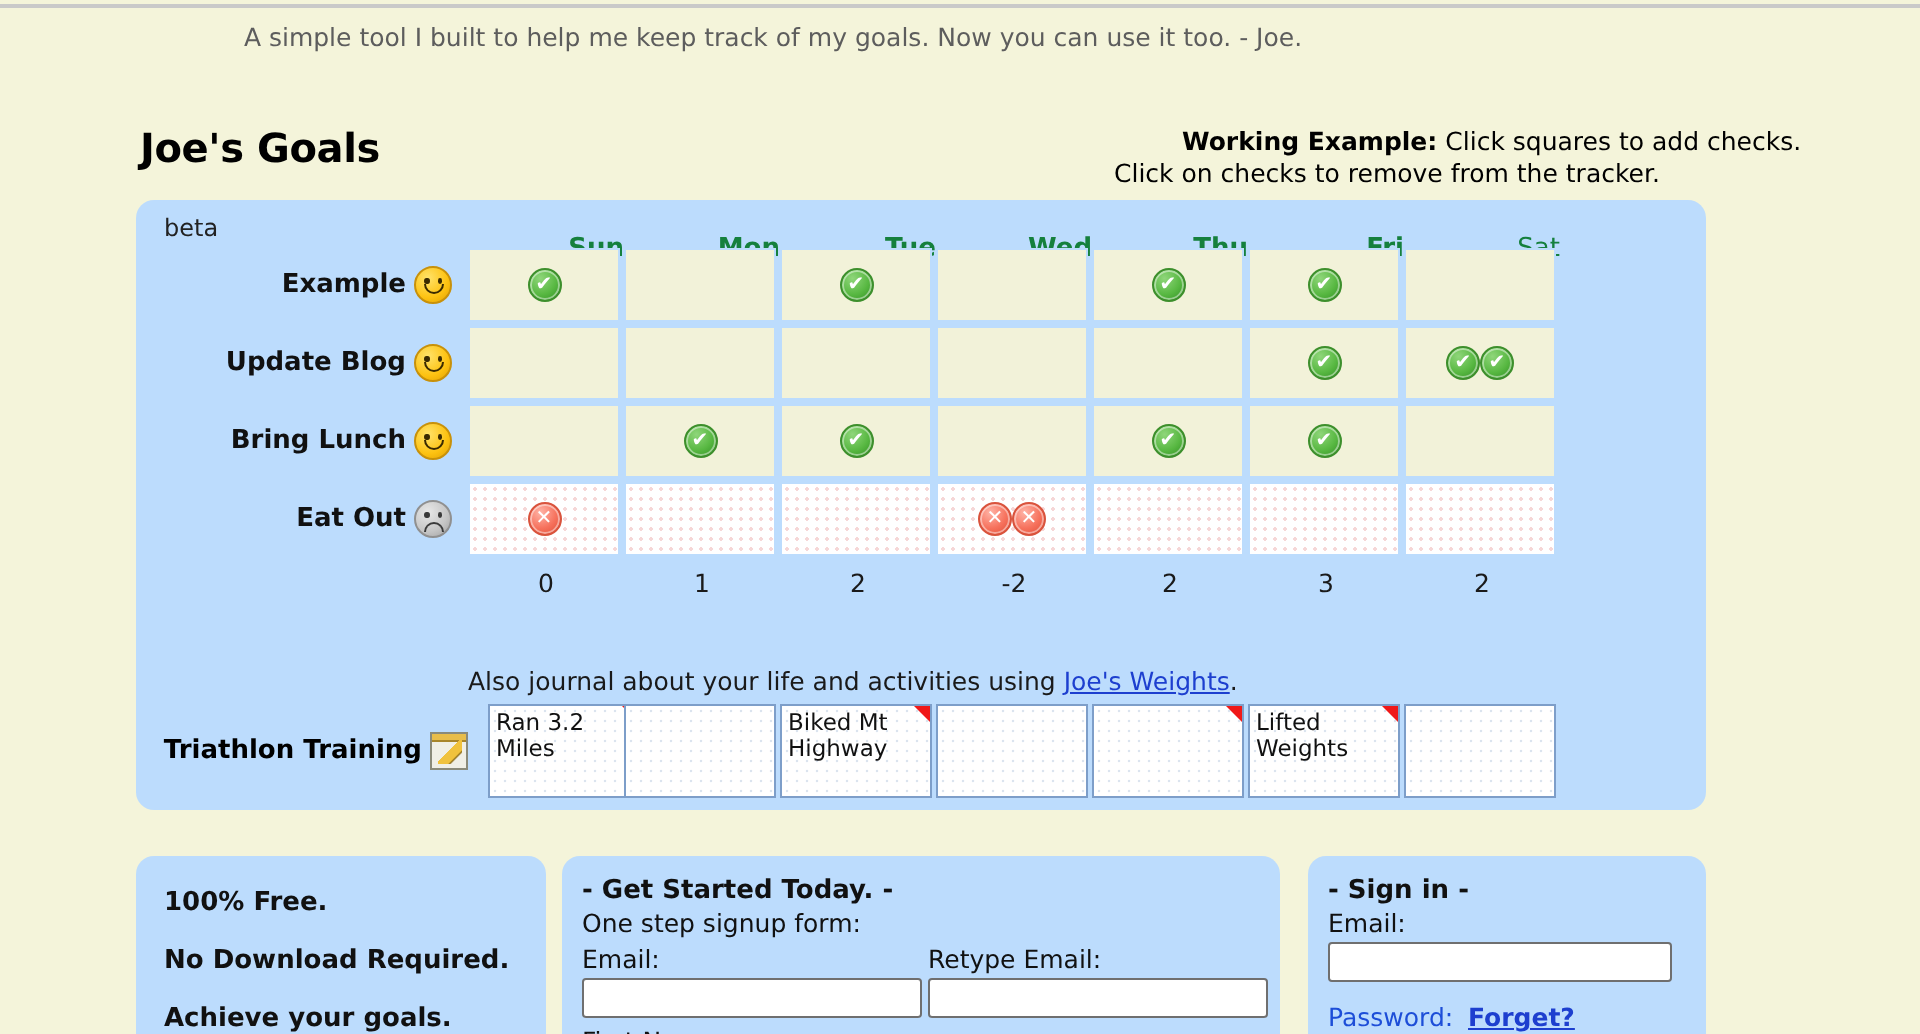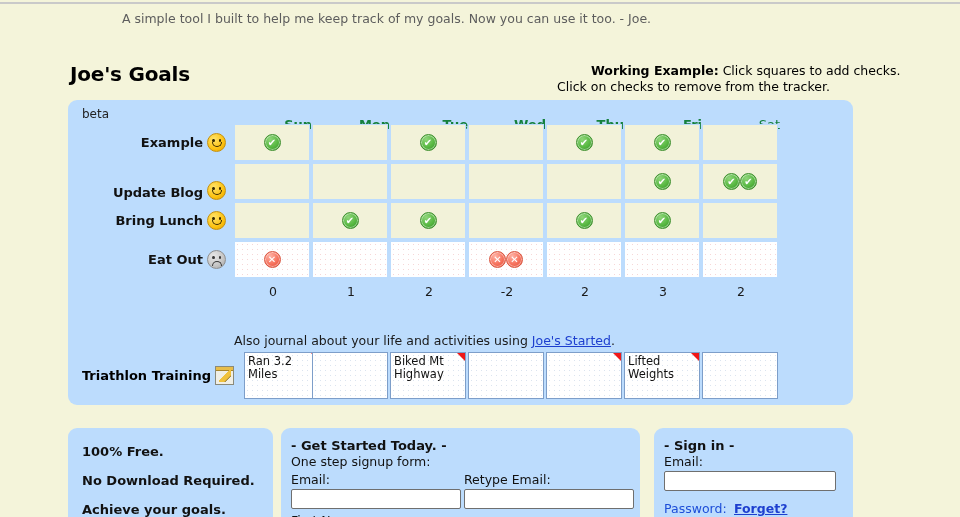--- a/index.html
+++ b/index.html
@@ -378,21 +378,21 @@
       <div class="cell" style="left: 556px; top: 24px;">
         <div class="cell-marks">
           <span class="mark check">
             <span class="glyph">✔</span>
           </span>
         </div>
       </div>
       <div class="cell" style="left: 634px; top: 24px;">
         <div class="cell-marks"></div>
       </div>
-      <div class="goal-label" style="left: 8px; top: 63px; align-items: flex-end;">
+      <div class="goal-label" style="left: 8px; top: 63px;">
         <span class="txt">Update Blog</span>
         <span class="smiley pos">
           <i class="eye l"></i>
           <i class="eye r"></i>
           <i class="mouth"></i>
         </span>
       </div>
       <div class="cell" style="left: 166px; top: 63px;">
         <div class="cell-marks"></div>
       </div>
@@ -514,21 +514,21 @@
       <div class="score" style="left: 244px; top: 184px;">1</div>
       <div class="score" style="left: 322px; top: 184px;">2</div>
       <div class="score" style="left: 400px; top: 184px;">-2</div>
       <div class="score" style="left: 478px; top: 184px;">2</div>
       <div class="score" style="left: 556px; top: 184px;">3</div>
       <div class="score" style="left: 634px; top: 184px;">2</div>
     </div>
 
 
   <div class="info-line" id="info2" style="left:166px; top:233px;">
-    <span>Also journal about your life and activities using </span><a href="#">Joe's Started</a><span>.</span>
+    <span>Also journal about your life and activities using </span><a href="#">Joe's Weights</a><span>.</span>
   </div>
 
   <div id="notes-label">
     <span>Triathlon Training</span>
     <span class="edit-icon">
       <span class="bar"></span>
       <span class="pencil"></span>
     </span>
   </div>
   <div id="notes-root">

